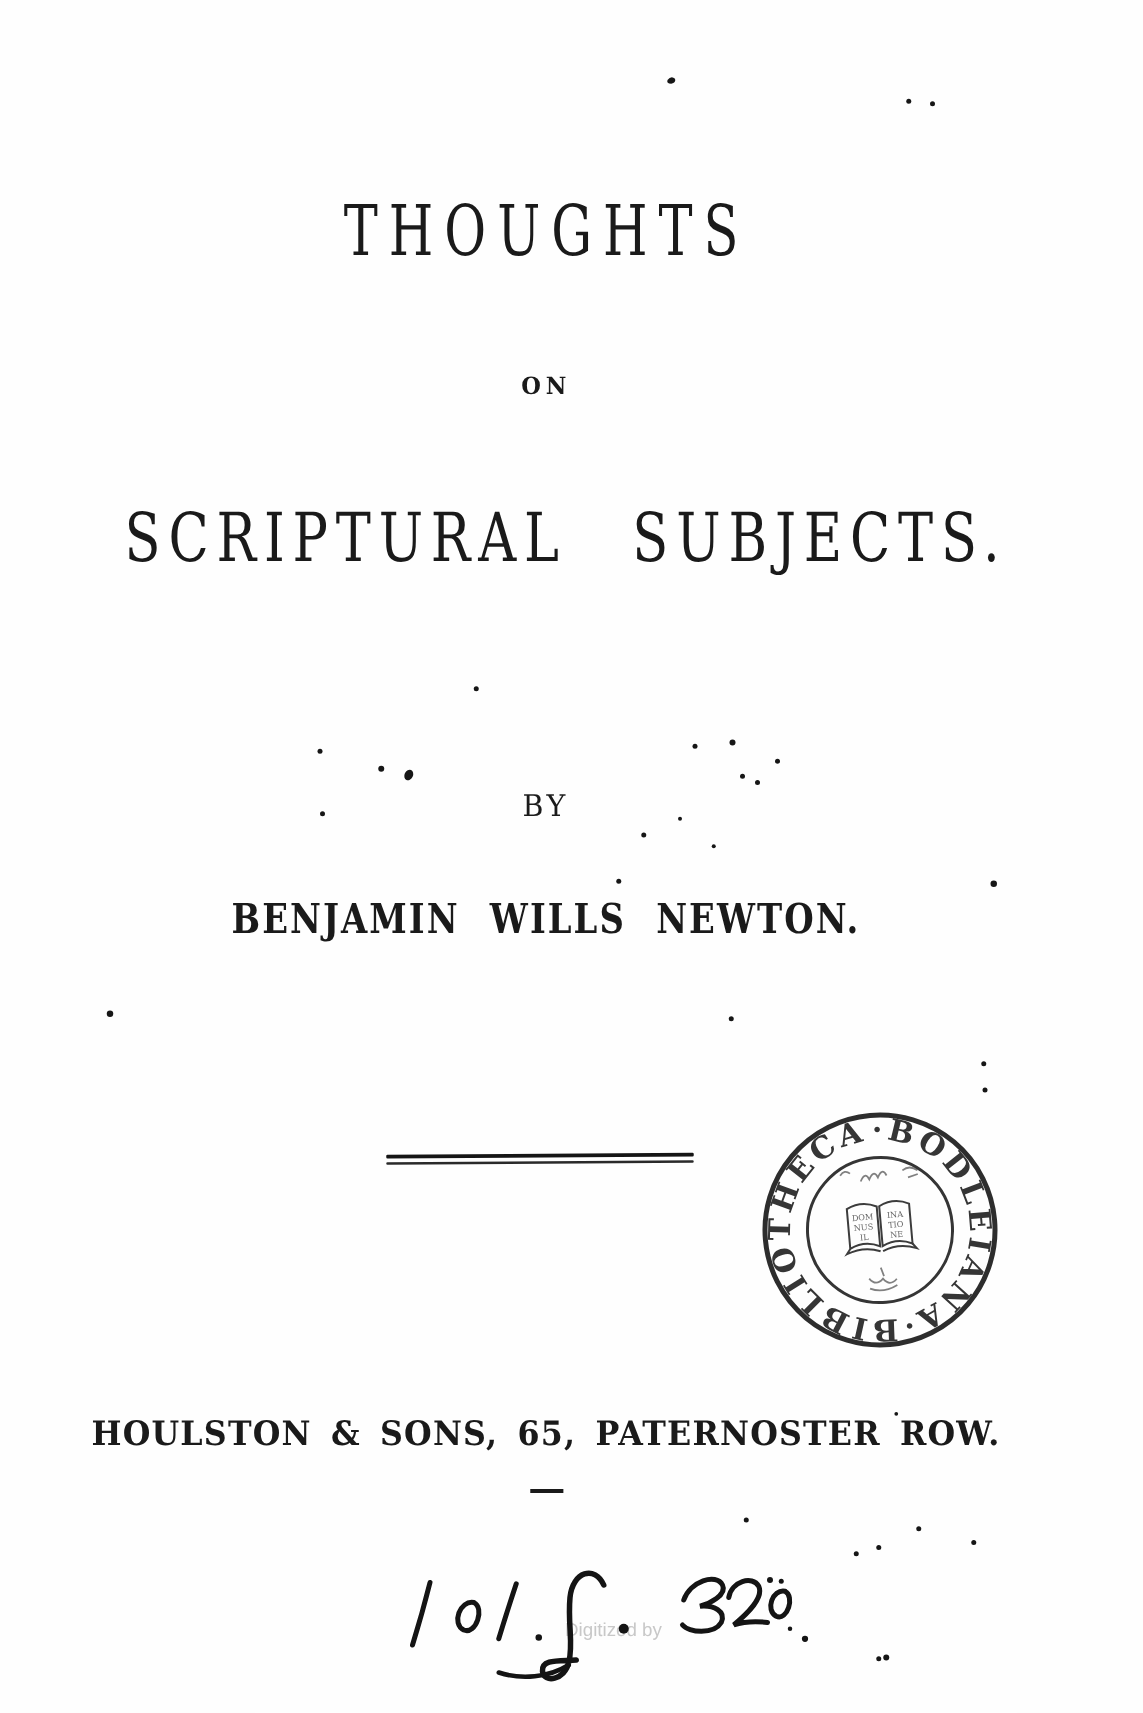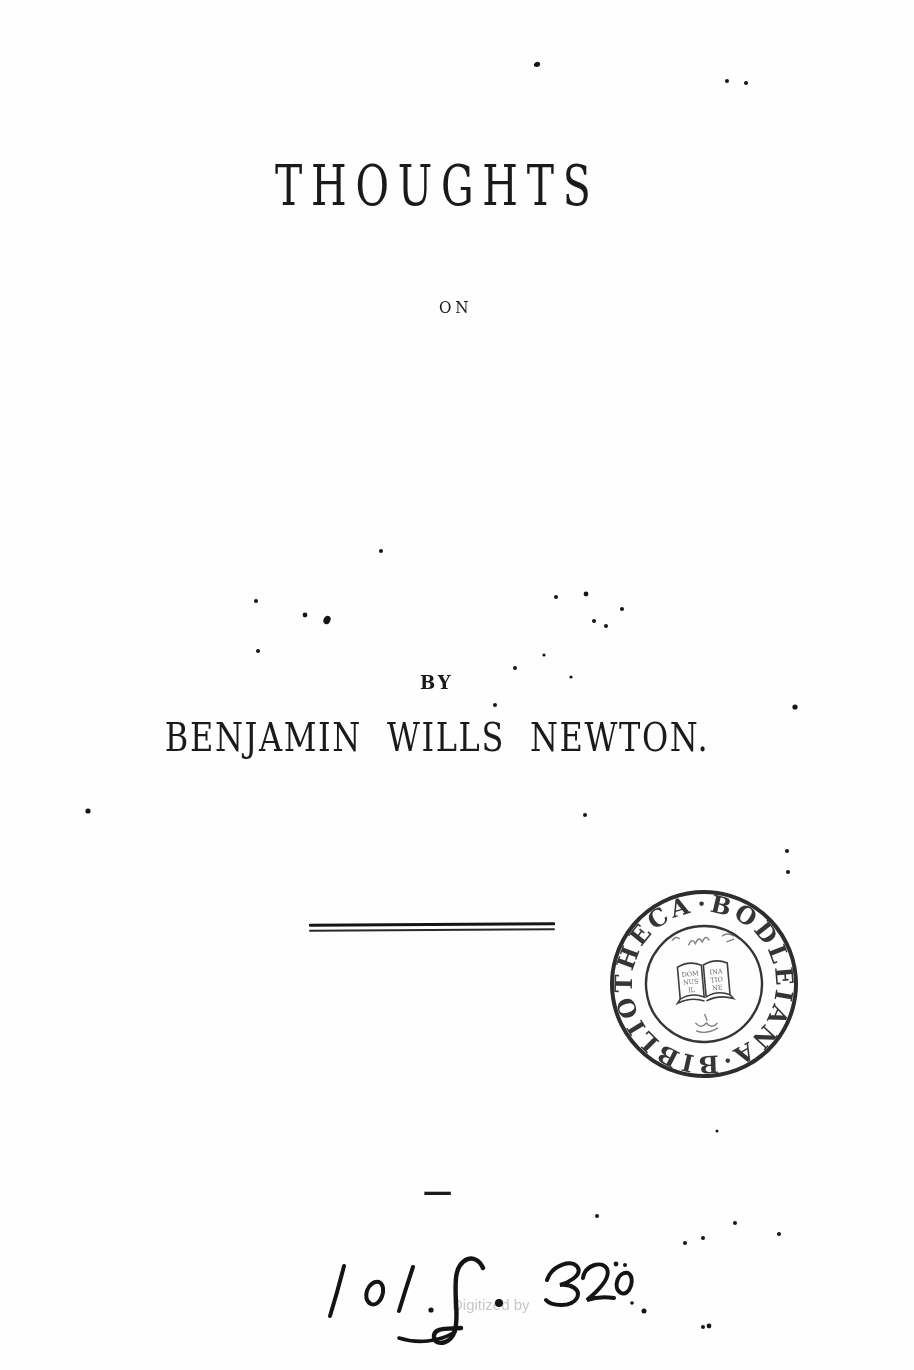--- a/index.html
+++ b/index.html
@@ -14,30 +14,30 @@
   
   .line{
     position:absolute;left:0;width:874px;
     text-align:center;white-space:nowrap;line-height:1;
   }
   .sx{display:inline-block;transform-origin:center;}
 
   .t-thoughts{top:158px;font-size:56px;letter-spacing:12px;}
   .t-thoughts .sx{transform:scaleX(.73);}
 
-  .t-on{top:300px;font-size:16px;font-weight:normal;letter-spacing:4px;padding-left:19px;}
+  .t-on{top:300px;font-size:19px;font-weight:bold;letter-spacing:4px;}
   .t-on .sx{transform:scaleX(.95);}
 
   .t-sub{top:404px;font-size:54px;letter-spacing:8px;word-spacing:42px;}
   .t-sub .sx{transform:scaleX(.78);}
 
-  .t-by{top:673px;font-size:19px;font-weight:bold;letter-spacing:3px;}
+  .t-by{top:633px;font-size:24px;font-weight:normal;letter-spacing:3px;}
   .t-by .sx{transform:scaleX(.95);}
 
-  .t-author{top:718px;font-size:39px;font-weight:normal;letter-spacing:2px;word-spacing:16px;}
+  .t-author{top:718px;font-size:33px;font-weight:bold;letter-spacing:2px;word-spacing:16px;}
   .t-author .sx{transform:scaleX(.82);}
 
   .t-london{top:1095px;font-size:23px;font-weight:bold;letter-spacing:9px;}
   .t-london .sx{transform:scaleX(.9);}
 
   .t-pub{top:1134px;font-size:27px;font-weight:bold;letter-spacing:1px;word-spacing:6px;}
   .t-pub .sx{transform:scaleX(.94);}
 
   .t-dash{top:1178px;font-size:27px;font-weight:bold;}
   .t-dash .sx{transform:scaleX(1.1);}
@@ -67,20 +67,23 @@
 <div class="page">
 
   <div class="line t-thoughts">
     <span class="sx">THOUGHTS</span>
   </div>
 
   <div class="line t-on">
     <span class="sx">ON</span>
   </div>
 
+  <div class="line t-sub">
+    <span class="sx">SCRIPTURAL SUBJECTS.</span>
+  </div>
 
   <div class="line t-by">
     <span class="sx">BY</span>
   </div>
 
   <div class="line t-author">
     <span class="sx">BENJAMIN WILLS NEWTON.</span>
   </div>
 
   <div class="rule rule-top"></div>
@@ -112,20 +115,23 @@
       <g stroke="#3d3d3d" fill="none" stroke-width="1.4" opacity="0.7">
         <path d="M86,58 q4,-8 7,-1 q4,-8 7,-1 q4,-8 7,-1"></path>
         <path d="M120,52 q6,-4 12,1 M124,58 l8,-2"></path>
         <path d="M70,52 q4,-5 8,-1"></path>
         <path d="M86,136 q5,7 11,1 q5,7 11,1"></path>
         <path d="M96,128 l2,7 M86,144 q10,5 22,-1"></path>
       </g>
     </g>
   </svg>
 
+  <div class="line t-pub">
+    <span class="sx">HOULSTON &amp; SONS, 65, PATERNOSTER ROW.</span>
+  </div>
   <div class="line t-dash">
     <span class="sx">—</span>
   </div>
 
   <div class="watermark">
     <span class="wm-prefix">Digitized by</span>
   </div>
 
   <svg class="shelfmark" viewBox="0 0 345 118" role="img" aria-label="101. f. 320.">
     <g fill="none" stroke="#141414" stroke-width="4" stroke-linecap="round">

